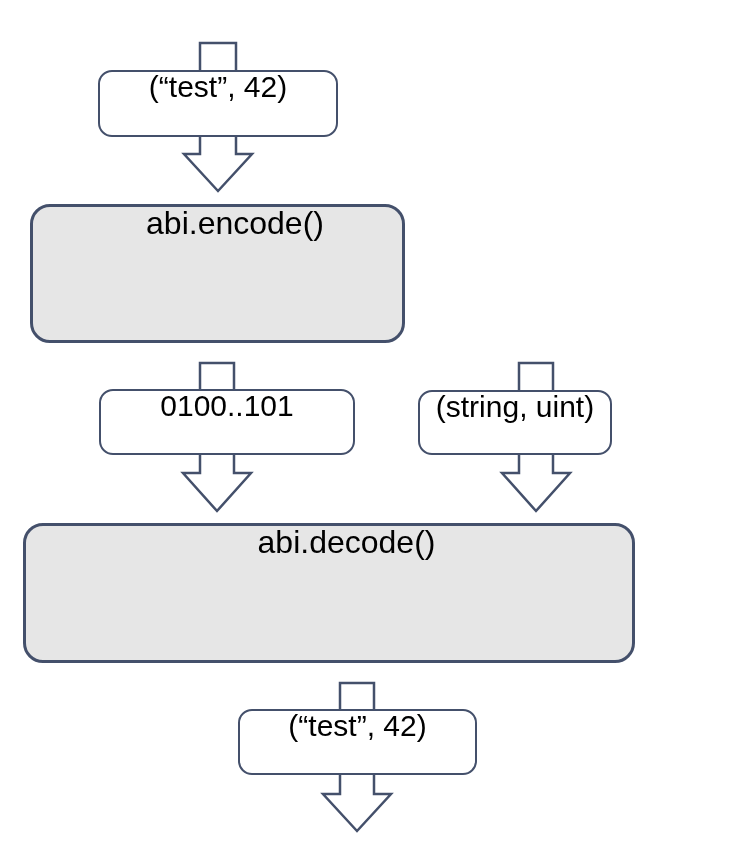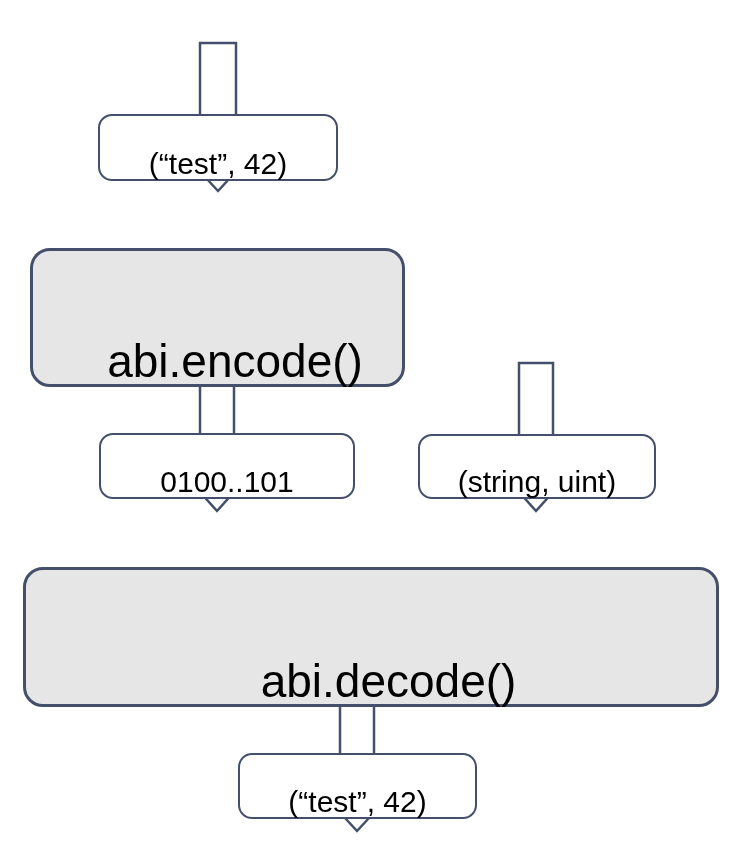--- a/index.html
+++ b/index.html
@@ -19,39 +19,38 @@
   .block-arrow {
     fill: var(--data-fill, #ffffff);
     stroke: var(--outline, #44506b);
     stroke-width: 2.5;
     stroke-linejoin: miter;
   }
   .node {
     position: absolute;
     box-sizing: border-box;
     display: flex;
-    align-items: flex-end;
+    align-items: flex-start;
     justify-content: center;
     color: var(--text, #000000);
     text-align: center;
     white-space: nowrap;
     line-height: 1;
-    margin-top: 44px;
   }
   .node.data {
     background: var(--data-fill, #ffffff);
     border: 2.5px solid var(--outline, #44506b);
     border-radius: 14px;
     font-size: 30px;
   }
   .node.process {
     background: var(--process-fill, #e6e6e6);
     border: 3px solid var(--outline, #44506b);
     border-radius: 20px;
-    font-size: 46px;
+    font-size: 32px;
     padding-left: 35px;
   }
 </style>
 </head>
 <body>
 
 <div class="canvas">
 
   <svg class="arrows-layer" viewBox="0 0 748 860" aria-hidden="true">
     <path class="block-arrow" d="M200,43 L236,43 L236,154 L252,154 L218,191 L184,154 L200,154 Z"></path>
@@ -65,25 +64,25 @@
   </div>
 
   <div class="node process" style="left:30px; top:204px; width:375px; height:139px;">
     <span>abi.encode()</span>
   </div>
 
   <div class="node data" style="left:99px; top:389px; width:256px; height:66px;">
     <span>0100..101</span>
   </div>
 
-  <div class="node data" style="left:418px; top:390px; width:238px; height:65px;">
+  <div class="node data" style="left:418px; top:390px; width:194px; height:65px;">
     <span>(string, uint)</span>
   </div>
 
-  <div class="node process" style="left:23px; top:523px; width:696px; height:140px;">
+  <div class="node process" style="left:23px; top:523px; width:612px; height:140px;">
     <span>abi.decode()</span>
   </div>
 
   <div class="node data" style="left:238px; top:709px; width:239px; height:66px;">
     <span>(“test”, 42)</span>
   </div>
 
 </div>
 
 </body></html>

